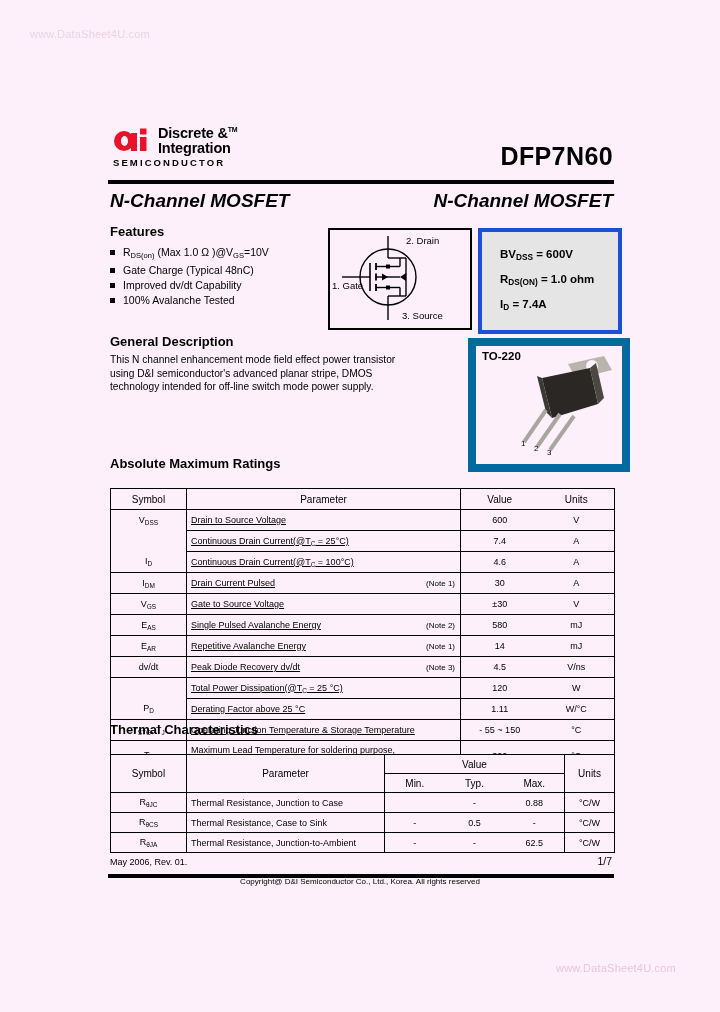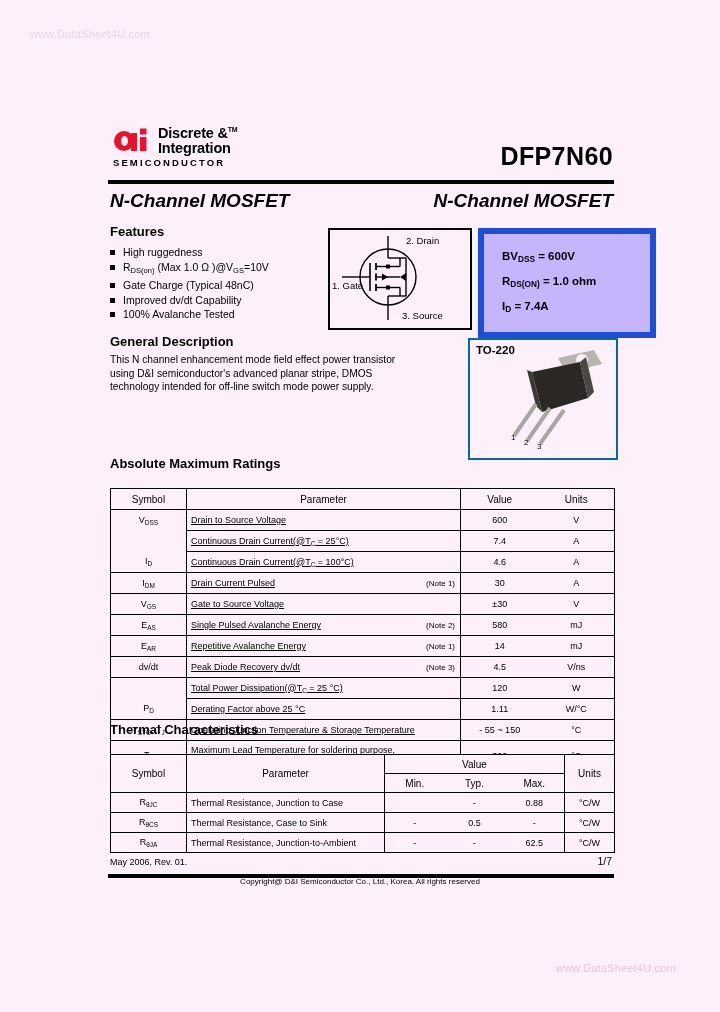--- a/index.html
+++ b/index.html
@@ -153,23 +153,22 @@
   }
   .pin-drain  { left: 76px; top: 5px; }
   .pin-gate   { left: 2px;  top: 50px; }
   .pin-source { left: 72px; top: 80px; }
 
   
   .spec-box {
     position: absolute;
     left: 478px; top: 228px;
     width: 136px; height: 98px;
-    border: 6px solid #1d4ed8;
-    background: #c4b5fd;
-    padding-left: 30px;
+    border: 4px solid #1d4ed8;
+    background: #e5e5e5;
   }
   .spec-box div {
     position: absolute;
     left: 18px;
     font-size: 11.5px;
     font-weight: bold;
     color: #000;
     white-space: nowrap;
   }
   .spec-1 { top: 16px; }
@@ -187,22 +186,23 @@
     font-size: 10.2px;
     line-height: 13.7px;
     color: #000;
   }
 
   
   .pkg-box {
     position: absolute;
     left: 468px; top: 338px;
     width: 146px; height: 118px;
-    border: 2px solid #0369a1;
+    border: 8px solid #0369a1;
     background: #fdf0fa;
+    text-align: right;
   }
   .pkg-label {
     position: absolute;
     left: 6px; top: 4px;
     font-size: 11.5px;
     font-weight: bold;
     color: #000;
   }
 
   
@@ -323,21 +323,20 @@
   </div>
 
   <div class="part-number">DFP7N60</div>
   <div class="rule-top"></div>
   <div class="subtitle-left">N-Channel MOSFET</div>
   <div class="subtitle-right">N-Channel MOSFET</div>
 
   <div class="features">
     <div class="sect-h">Features</div>
     <ul class="feat-list">
-      <li>High ruggedness</li>
       <li>R<sub>DS(on)</sub> (Max 1.0 Ω )@V<sub>GS</sub>=10V</li>
       <li>Gate Charge (Typical 48nC)</li>
       <li>Improved dv/dt Capability</li>
       <li>100% Avalanche Tested</li>
     </ul>
   </div>
 
   <div class="symbol-box">
     <svg width="136" height="94" viewBox="0 0 136 94">
       <circle cx="58" cy="47" r="28" fill="none" stroke="#000" stroke-width="1.4"></circle>

